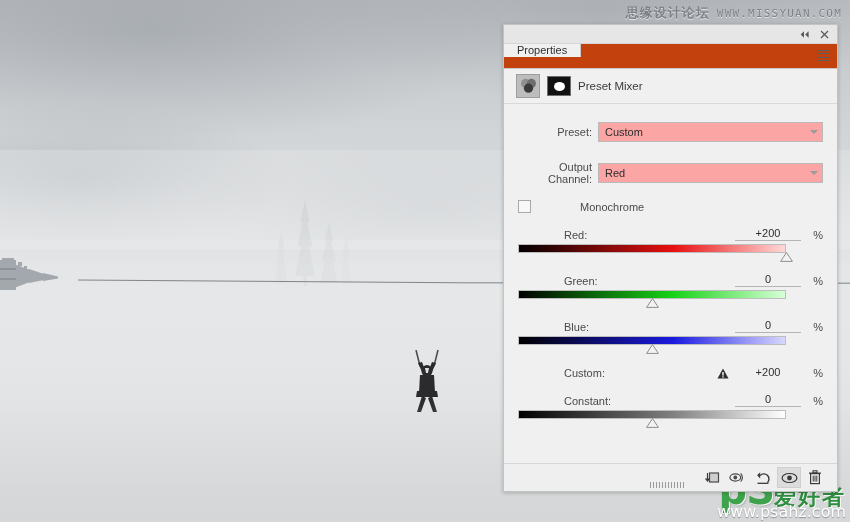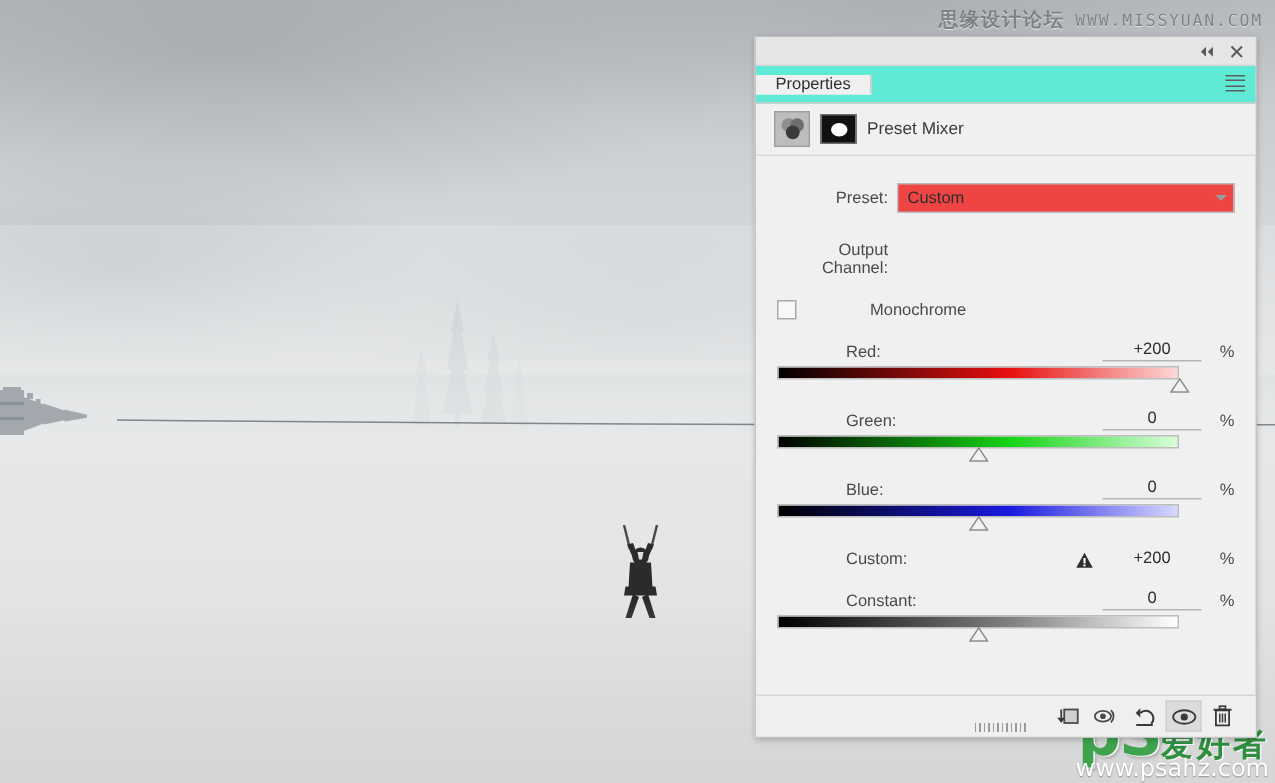--- a/index.html
+++ b/index.html
@@ -99,22 +99,22 @@
   #panel-topbar{
     height:18px;background:#e6e6e6;border-bottom:1px solid #d6d6d6;
     display:flex;align-items:center;justify-content:flex-end;gap:2px;padding-right:4px;
   }
   .topbtn{
     width:18px;height:15px;display:flex;align-items:center;justify-content:center;
     color:#5a5a5a;cursor:pointer;font-size:10px;line-height:1;
   }
 
   #tabbar{
-    height:24px;background:#5eead4;border-bottom:1px solid #c8c8c8;
-    display:flex;align-items:center;position:relative;
+    height:24px;background:#c2410c;border-bottom:1px solid #c8c8c8;
+    display:flex;align-items:flex-start;position:relative;
   }
   #tab-properties{
     padding:0 13px;display:flex;align-items:center;
     background:#f0f0f0;border-right:1px solid #c8c8c8;
     font-size:11px;color:#2f2f2f;cursor:pointer;
     border-bottom:1px solid #f0f0f0;margin-bottom:-1px;
   }
   #panel-menu{
     position:absolute;right:7px;top:6px;width:13px;height:11px;cursor:pointer;
     display:flex;flex-direction:column;justify-content:space-between;
@@ -132,21 +132,21 @@
   #mask-thumb .dot{width:11px;height:9px;border-radius:50%;background:#fff;}
   #adj-title{font-size:11.5px;color:#3a3a3a;}
 
   #panel-body{flex:1;padding:10px 14px 0 14px;}
 
   .row{display:flex;align-items:center;height:36px;margin-bottom:5px;}
   .row .lbl{font-size:11px;color:#4a4a4a;text-align:right;}
   #preset-row .lbl{width:74px;}
   #outch-row .lbl{width:74px;}
   .select{
-    margin-left:6px;flex:1;height:18px;background:#ef4444;border:1px solid #b9b9b9;
+    margin-left:6px;flex:1;height:18px;background:#fca5a5;border:1px solid #b9b9b9;
     display:flex;align-items:center;padding:0 4px 0 6px;font-size:11px;color:#2d2d2d;
     cursor:pointer;position:relative;
   }
   .select .caret{
     margin-left:auto;width:0;height:0;border-left:4px solid transparent;
     border-right:4px solid transparent;border-top:4px solid #9a9a9a;
   }
 
   #mono-row{display:flex;align-items:center;gap:7px;margin:9px 0 12px 0;}
   #mono-box{width:11px;height:11px;background:#f7f7f7;border:1px solid #a9a9a9;cursor:pointer;}
@@ -303,20 +303,24 @@
     <div class="row" id="preset-row">
       <span class="lbl">Preset:</span>
       <div class="select">
         <span>Custom</span>
         <span class="caret"></span>
       </div>
     </div>
 
     <div class="row" id="outch-row">
       <span class="lbl">Output Channel:</span>
+      <div class="select">
+        <span>Red</span>
+        <span class="caret"></span>
+      </div>
     </div>
 
     <div id="mono-row">
       <span id="mono-box"></span>
       <span id="mono-label">Monochrome</span>
     </div>
 
     <div class="slider-group">
       <div class="slider-head">
         <span class="name">Red:</span>

